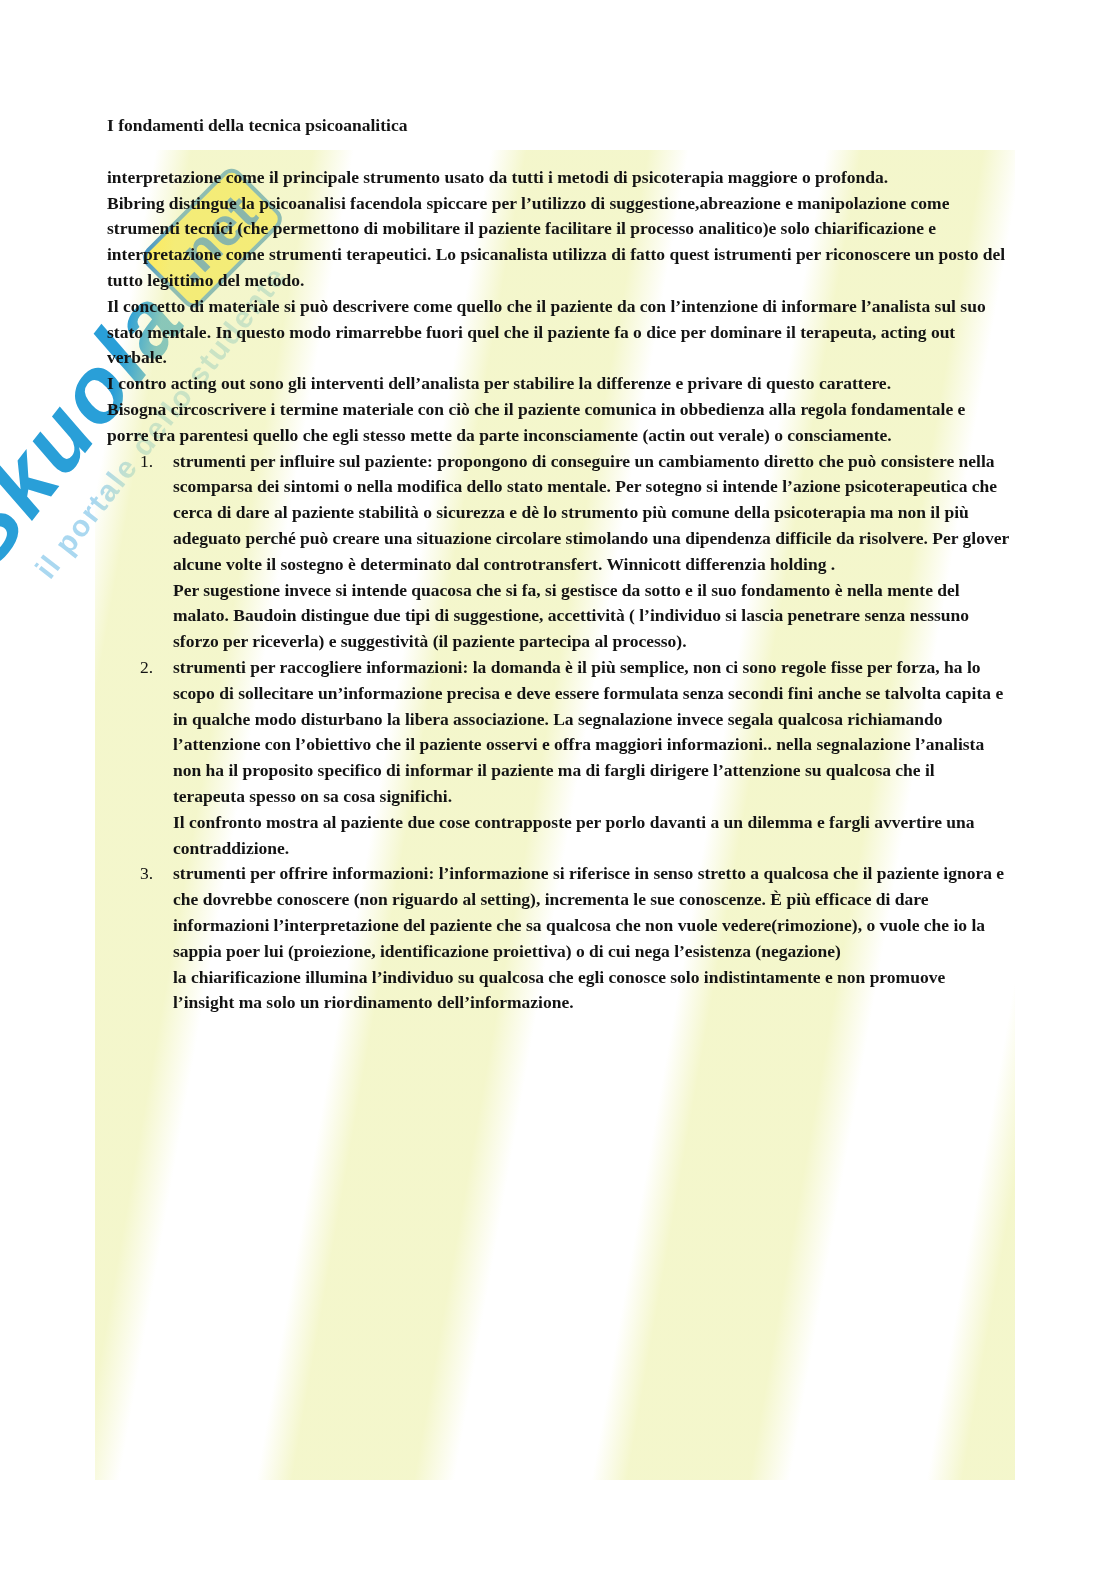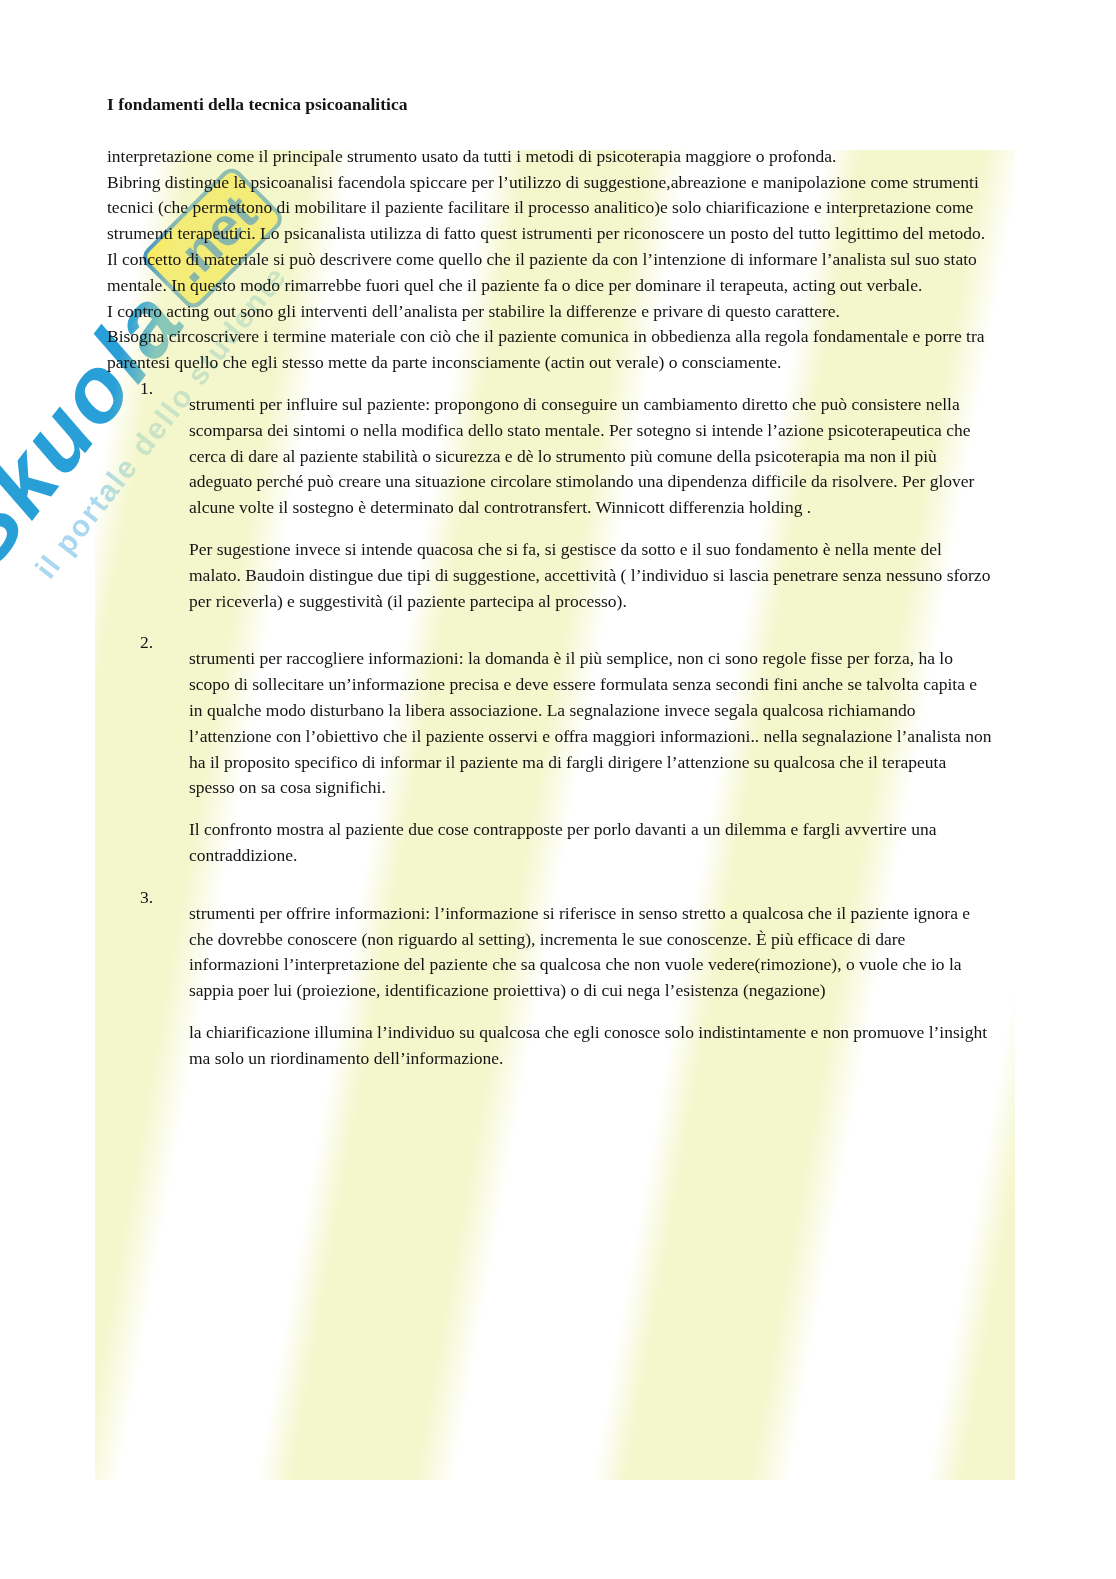--- a/index.html
+++ b/index.html
@@ -80,49 +80,50 @@
       rgba(233, 238, 153, 0.50) 215px,
       rgba(233, 238, 153, 0)    255px,
       rgba(233, 238, 153, 0)    330px
     );
   }
 
   
   .text-block {
     position: absolute;
     left: 107px;
-    top: 92px;
+    top: 113px;
     width: 903px;
     z-index: 3;
     font-size: 17.5px;
     line-height: 25.8px;
   }
   .doc-title {
     font-weight: bold;
     margin: 0 0 26px 0;
   }
   .para {
     margin: 0;
+    font-weight: bold;
   }
   .numbered-list {
     margin: 0;
     padding-left: 33px;
   }
   .list-item {
     display: flex;
     align-items: flex-start;
   }
   .list-num {
     flex: 0 0 33px;
   }
   .list-content {
     flex: 1 1 auto;
   }
   .list-content .para {
-    margin: 16px;
+    margin: 0;
   }
 </style>
 </head>
 <body>
 
 <div class="page">
 
   <div class="watermark">
     <div class="wm-row">
       <span class="wm-main">Skuola</span>

